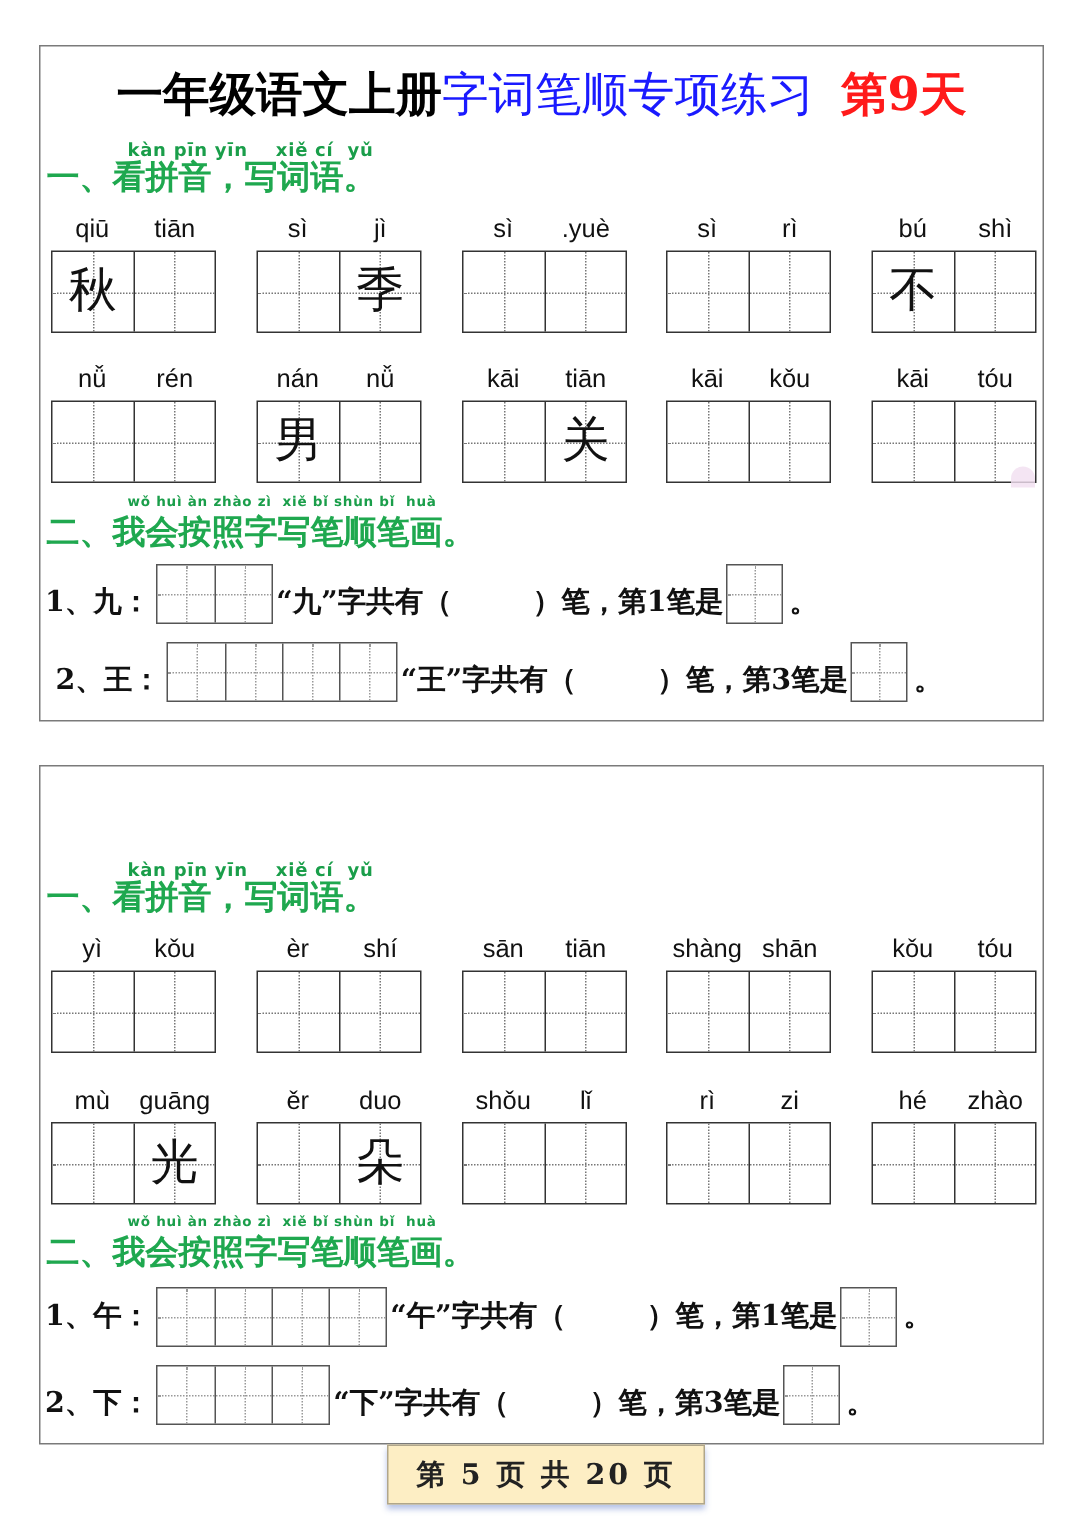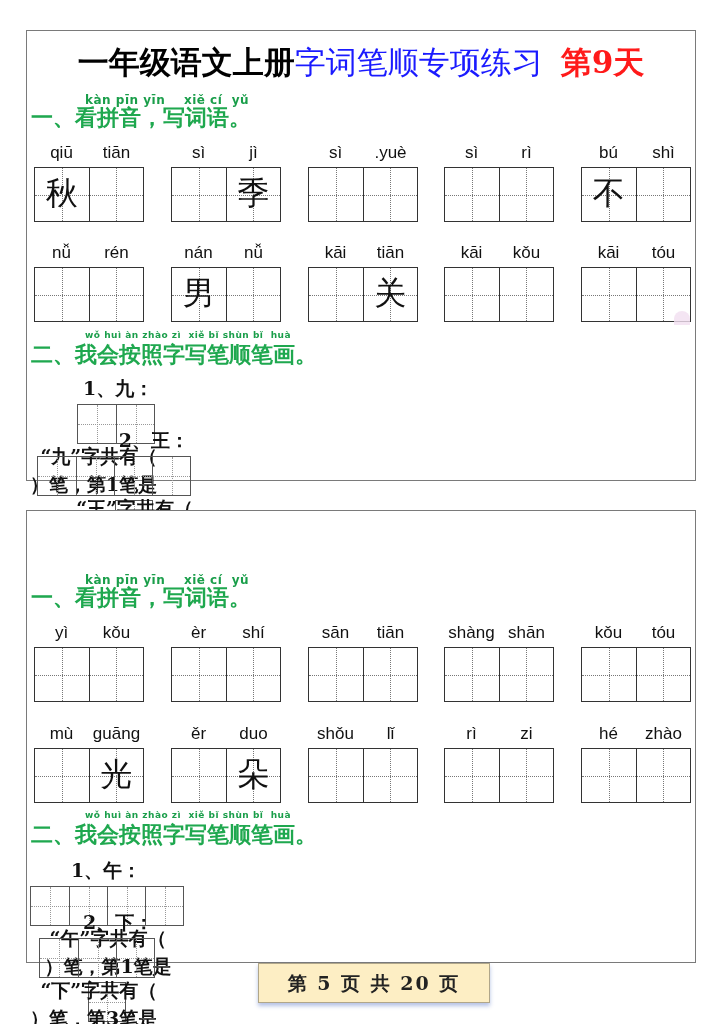--- a/index.html
+++ b/index.html
@@ -14,33 +14,33 @@
   .word { position:absolute; width:110px; }
   .word .py { position:absolute; top:0; width:55px; text-align:center; font-size:17px; color:#111; font-family:"Liberation Sans", sans-serif; }
   .word .py.p1 { left:0; }
   .word .py.p2 { left:55px; }
   .grid2 { position:absolute; left:0; top:24px; width:110px; height:55px; border:1.5px solid #333; box-sizing:border-box; display:flex; }
   .cell { position:relative; flex:1; height:100%; box-sizing:border-box; }
   .cell + .cell { border-left:1.5px solid #333; }
   .cell::before { content:""; position:absolute; left:50%; top:0; bottom:0; border-left:1px dotted #777; }
   .cell::after { content:""; position:absolute; top:50%; left:0; right:0; border-top:1px dotted #777; }
   .cell .ch { position:absolute; left:0; right:0; top:4px; text-align:center; font-size:32px; color:#111; z-index:2; font-family:"DejaVu Serif", serif; }
-  .q { position:absolute; font-size:19px; font-weight:bold; color:#111; white-space:nowrap; font-family:"DejaVu Serif", serif; display:flex; align-items:flex-end;flex-direction:column; }
+  .q { position:absolute; font-size:19px; font-weight:bold; color:#111; white-space:nowrap; font-family:"DejaVu Serif", serif; display:flex; align-items:flex-end; }
   .q .lbl { margin-right:4px; }
   .sgrid { display:inline-flex; border:1.2px solid #555; height:40px; box-sizing:border-box; margin-right:2px; }
   .scell { position:relative; width:38px; height:100%; box-sizing:border-box; }
   .scell + .scell { border-left:1.2px solid #555; }
   .scell::before { content:""; position:absolute; left:50%; top:0; bottom:0; border-left:1px dotted #999; }
   .scell::after { content:""; position:absolute; top:50%; left:0; right:0; border-top:1px dotted #999; }
   .abox { display:inline-block; position:relative; width:38px; height:40px; border:1.2px solid #555; box-sizing:border-box; margin:0 4px 0 2px; }
   .abox::before { content:""; position:absolute; left:50%; top:0; bottom:0; border-left:1px dotted #999; }
   .abox::after { content:""; position:absolute; top:50%; left:0; right:0; border-top:1px dotted #999; }
   .q .txt { padding-bottom:2px; }
   .blank { display:inline-block; width:54px; }
-  .badge { position:absolute; left:258px; top:963px; width:232px; height:40px; background:#fdeec4; border:1px solid #b0a68a; box-sizing:border-box; box-shadow:0 3px 4px rgba(90,120,200,0.45); text-align:center; line-height:38px; font-size:19px; font-weight:bold; color:#222; font-family:"DejaVu Serif", serif; letter-spacing:2px; }
+  .badge { position:absolute; left:258px; top:963px; width:212px; height:40px; background:#fdeec4; border:1px solid #b0a68a; box-sizing:border-box; box-shadow:0 3px 4px rgba(90,120,200,0.45); text-align:center; line-height:38px; font-size:19px; font-weight:bold; color:#222; font-family:"DejaVu Serif", serif; letter-spacing:2px; }
   .mark { position:absolute; width:16px; height:14px; border-radius:8px 8px 0 0; background:#f1dff0; opacity:0.8; }
 </style>
 </head>
 <body>
 
 <div class="panel" style="top:30px;height:451px;">
   <div class="title" style="top:11px;">
     <span class="t-black">一年级语文上册</span><span class="t-blue">字词笔顺专项练习</span><span class="t-red">第9天</span>
   </div>
   <div class="sec-py" style="left:58px;top:62px;">kàn pīn yīn    xiě cí  yǔ</div>

